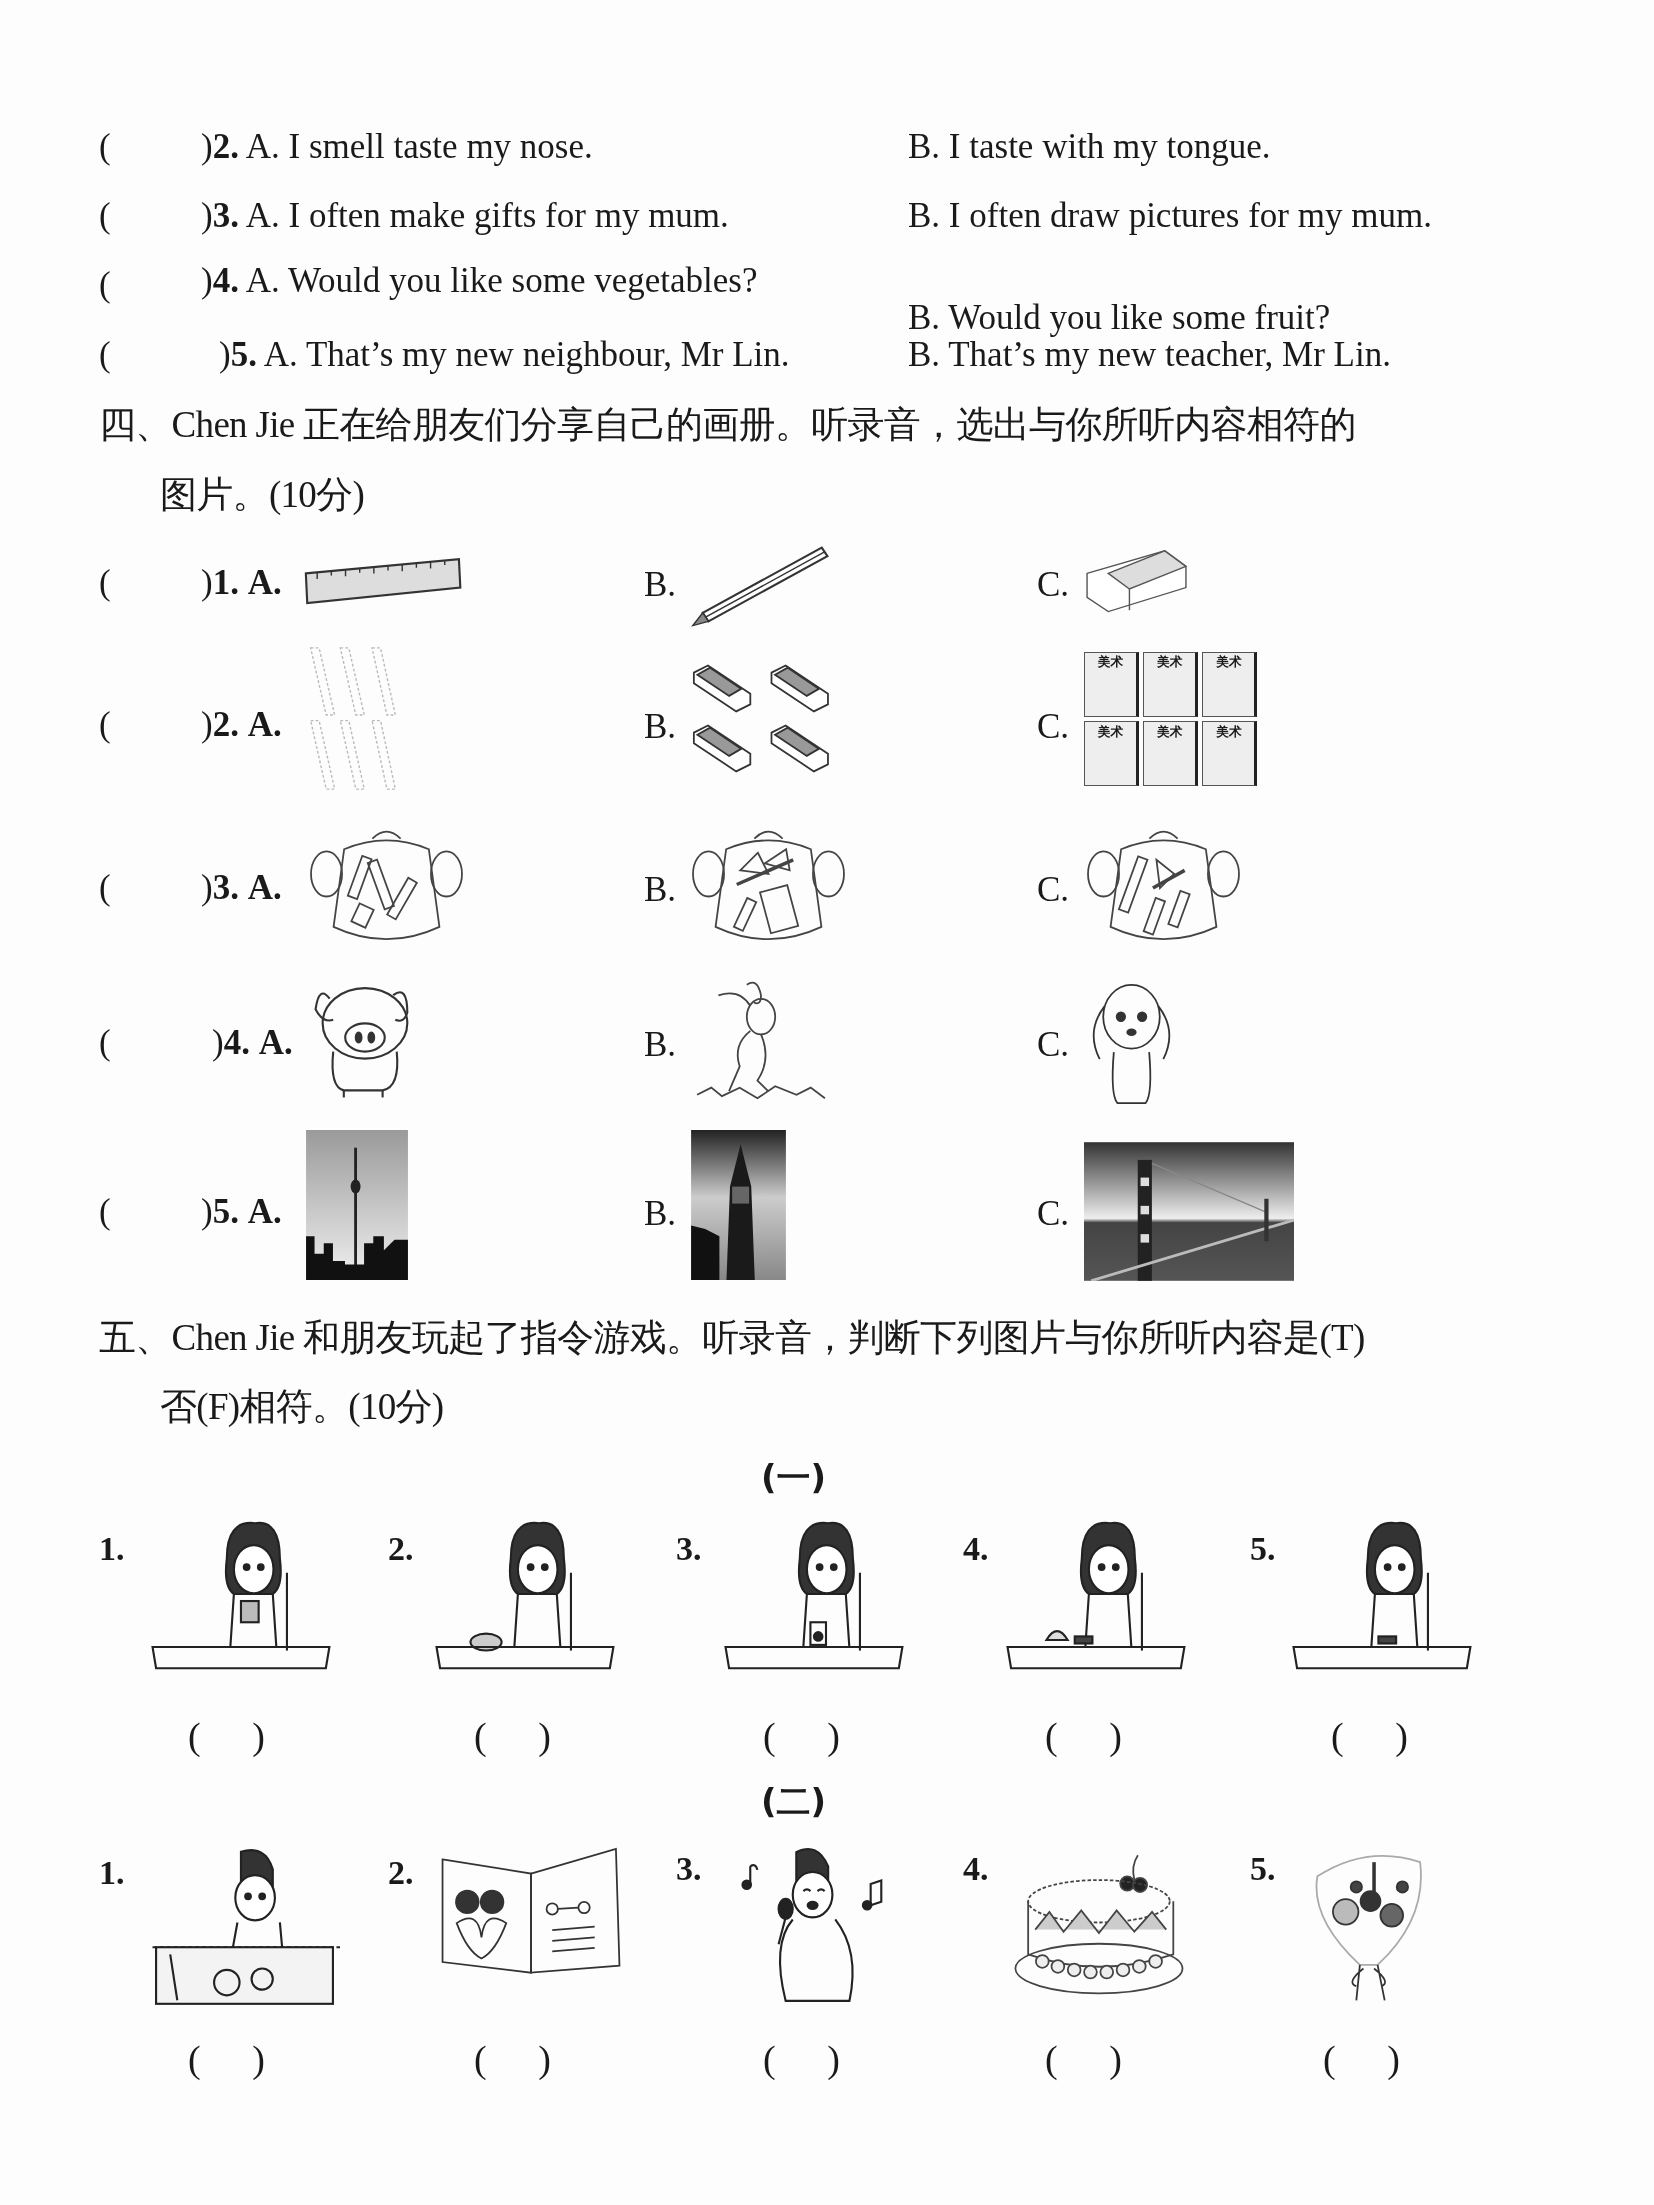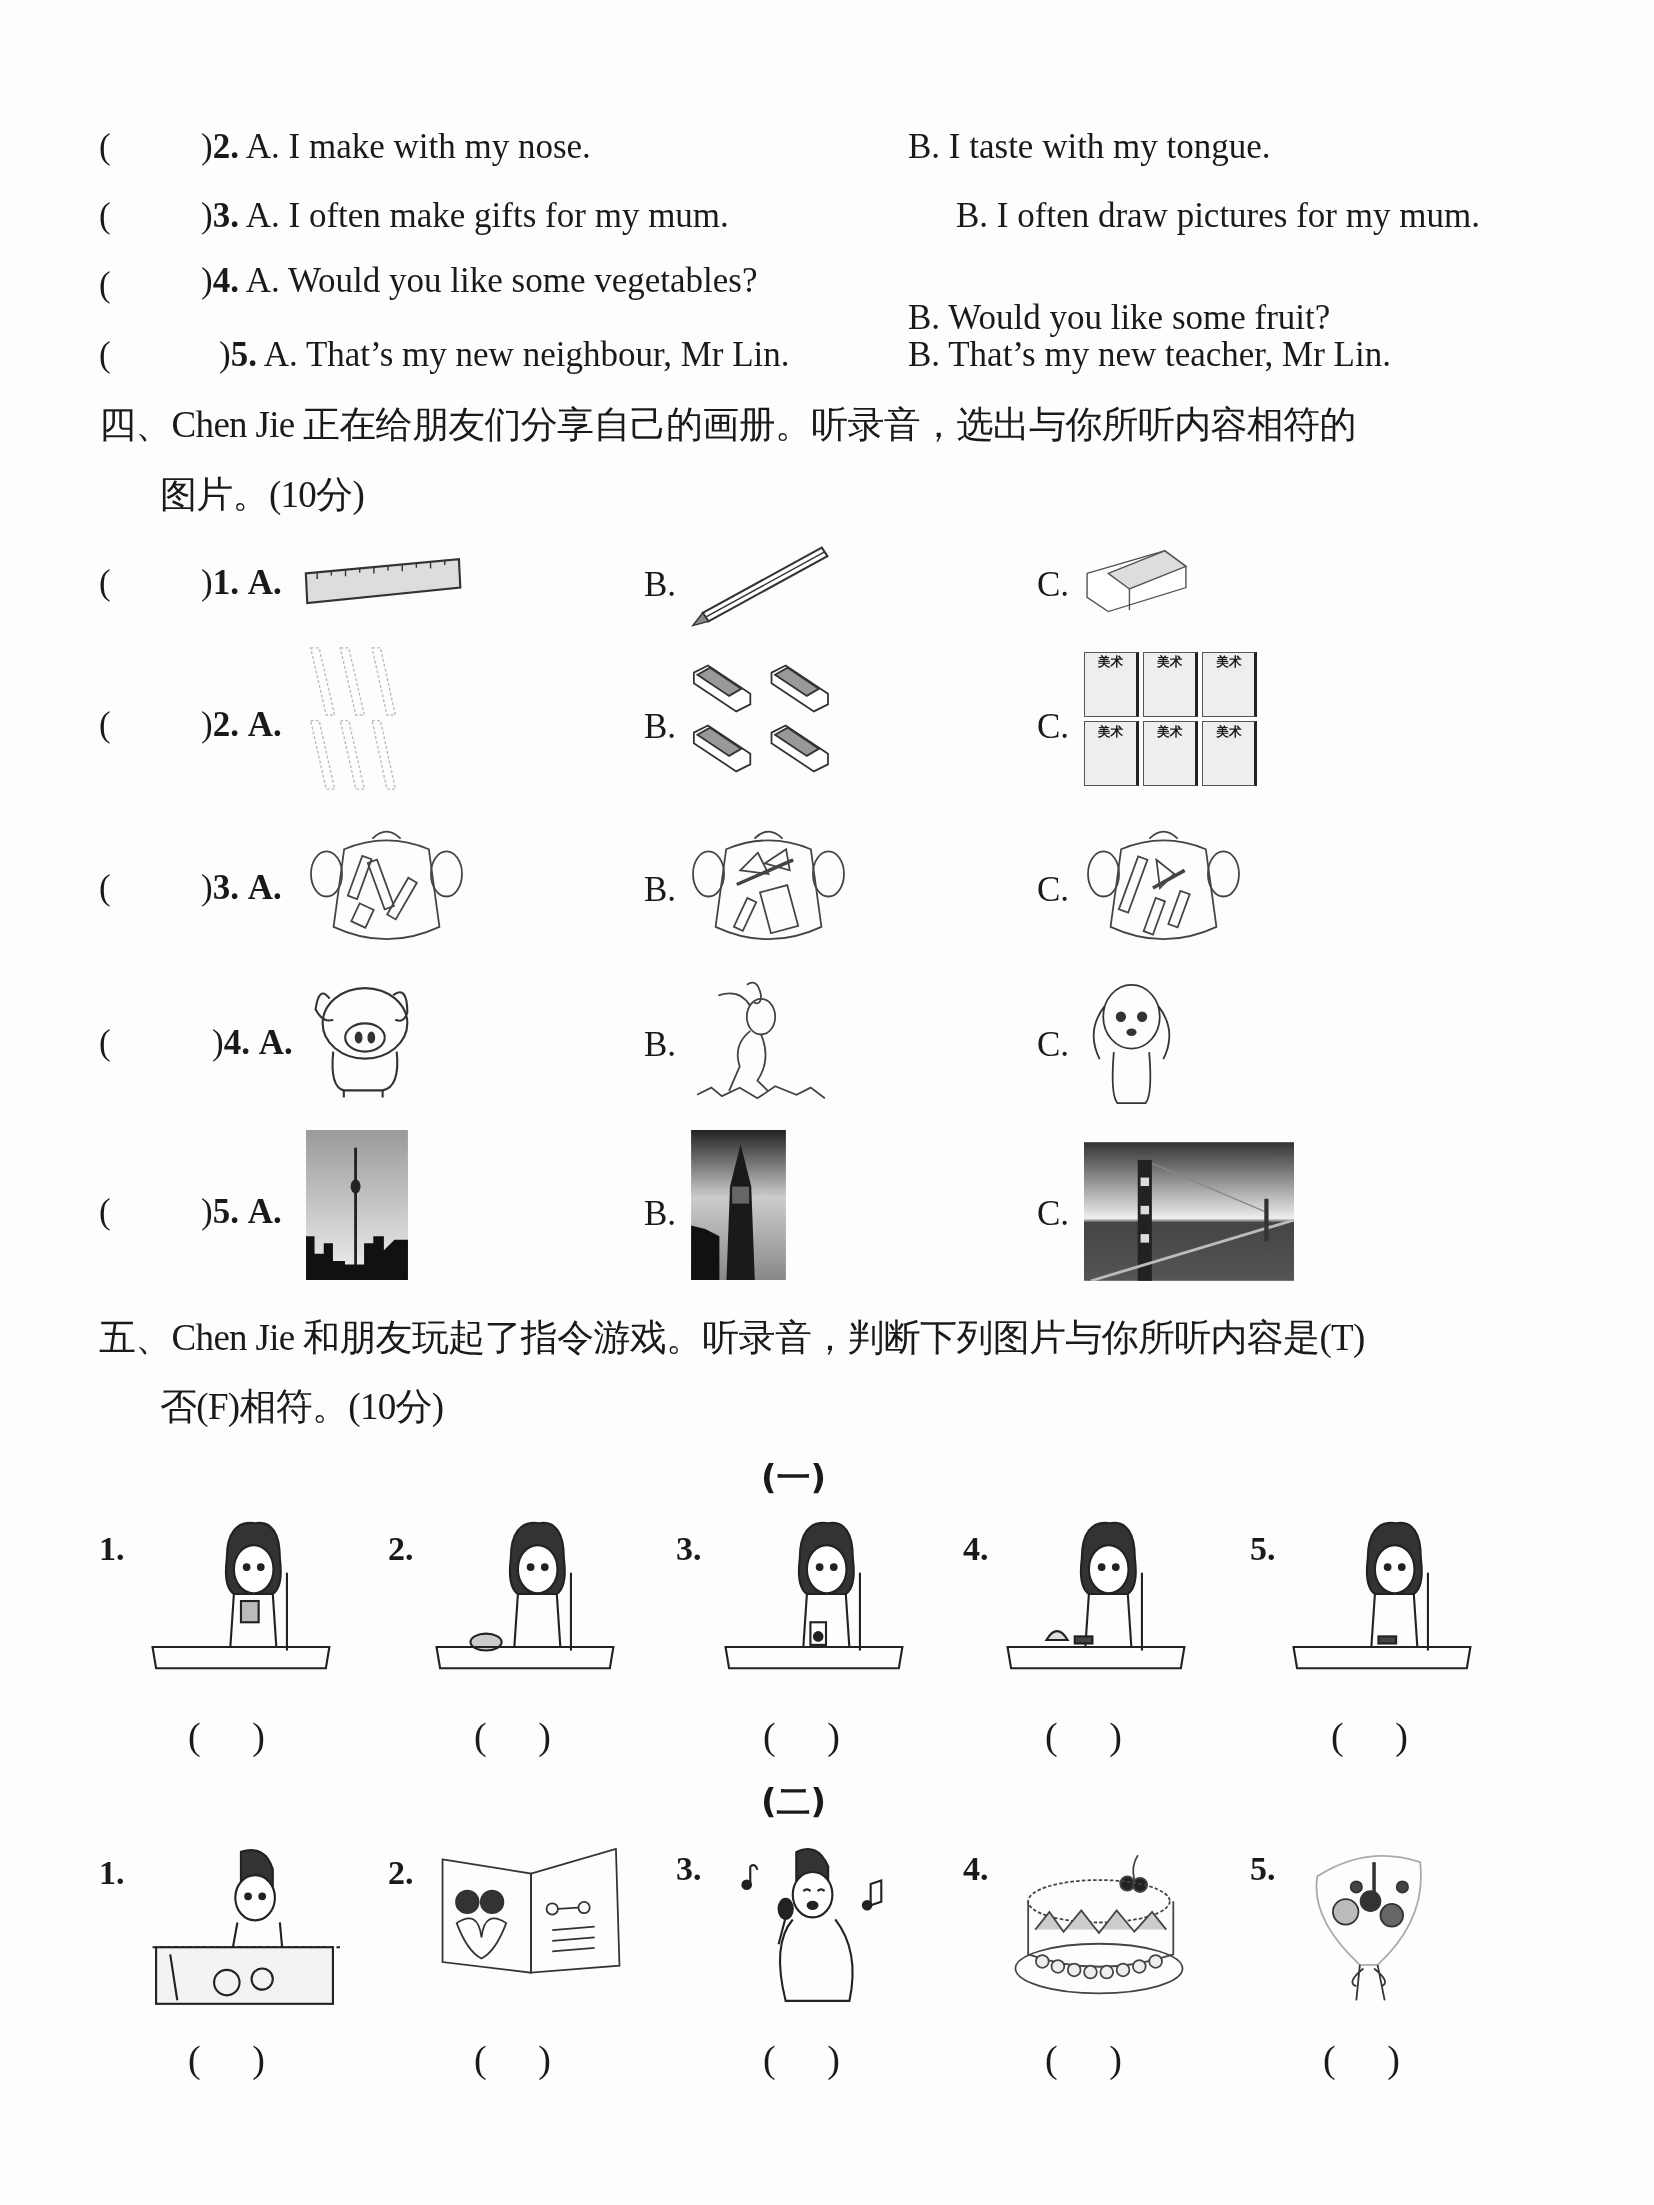--- a/index.html
+++ b/index.html
@@ -20,32 +20,32 @@
 </head>
 <body>
 
 <div>
 
   <div class="abs line serif" style="left:99px; top:129px;">
     <span>(</span>
   </div>
   <div class="abs line serif" style="left:201px; top:129px;">
     <span>)</span><span class="num">2.</span>
-    <span>A. I make with my nose.</span>
+    <span>A. I smell taste my nose.</span>
   </div>
   <div class="abs line serif" style="left:908px; top:129px;">B. I taste with my tongue.</div>
 
   <div class="abs line serif" style="left:99px; top:198px;">
     <span>(</span>
   </div>
   <div class="abs line serif" style="left:201px; top:198px;">
     <span>)</span><span class="num">3.</span>
     <span>A. I often make gifts for my mum.</span>
   </div>
-  <div class="abs line serif" style="left:908px; top:198px;margin-left:48px;">B. I often draw pictures for my mum.</div>
+  <div class="abs line serif" style="left:908px; top:198px;">B. I often draw pictures for my mum.</div>
 
   <div class="abs line serif" style="left:99px; top:267px;">
     <span>(</span>
   </div>
   <div class="abs line serif" style="left:201px; top:263px;">
     <span>)</span><span class="num">4.</span>
     <span>A. Would you like some vegetables?</span>
   </div>
   <div class="abs line serif" style="left:908px; top:267px;margin-top:33px;">B. Would you like some fruit?</div>
 

